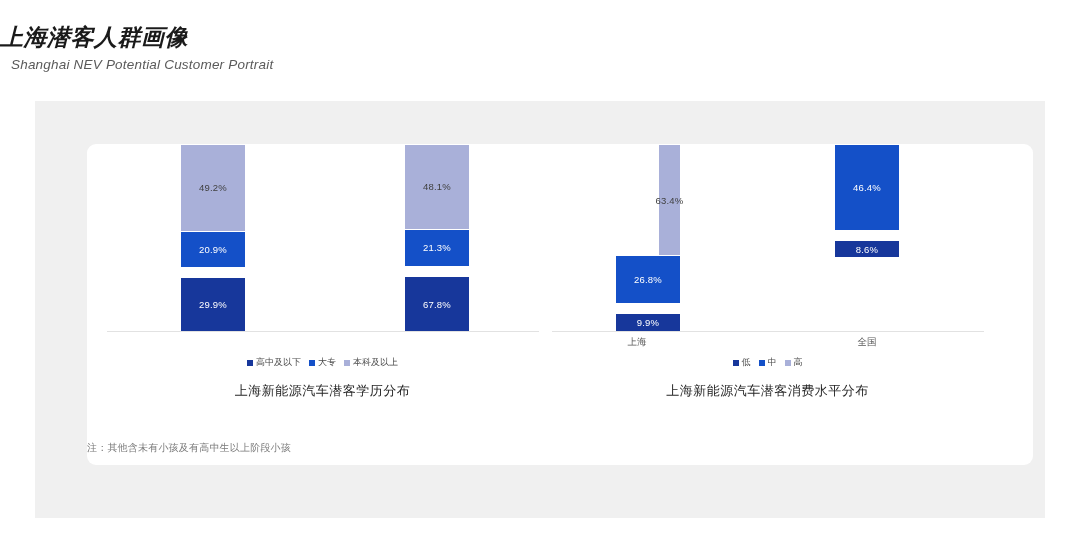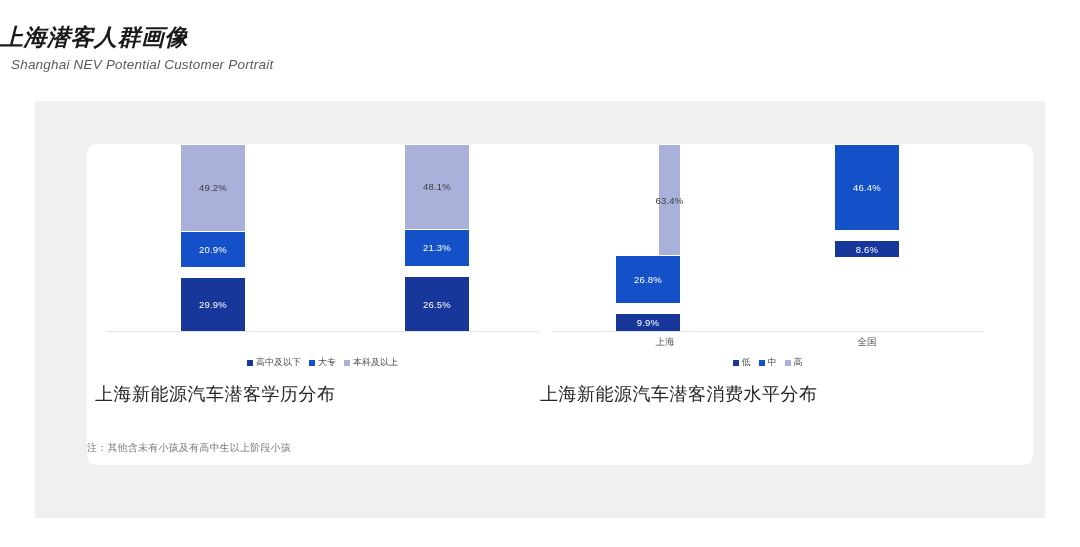--- a/index.html
+++ b/index.html
@@ -153,22 +153,22 @@
     width: 6px;
     height: 6px;
     display: inline-block;
   }
 
   .chart-caption {
     position: absolute;
     top: 238px;
     left: 0;
     width: 455px;
-    text-align: left;
-    font-size: 18px;
+    text-align: center;
+    font-size: 13px;
     color: #262626;
     letter-spacing: 0.5px;
   }
 
   
   .footnote {
     position: absolute;
     left: 0px;
     top: 297px;
     width: 500px;
@@ -194,21 +194,21 @@
           <div class="axis-line"></div>
 
           <div class="bar" style="left: 86px; height: 186px;">
               <div class="seg high" style="height: 91.512px;">49.2%</div>
               <div class="seg mid" style="height: 38.874px;">20.9%</div>
               <div class="seg low" style="height: 55.614px;">29.9%</div>
             </div>
           <div class="bar" style="left: 310px; height: 186px;">
               <div class="seg high" style="height: 89.466px;">48.1%</div>
               <div class="seg mid" style="height: 39.618px;">21.3%</div>
-              <div class="seg low" style="height: 56.916px;">26.5%</div>
+              <div class="seg low" style="height: 56.916px;">67.8%</div>
             </div>
 
           <div class="xlabel" style="left:73px;"></div>
           <div class="xlabel" style="left:290px;"></div>
         </div>
 
         <div class="legend">
             <span class="legend-item">
               <span class="legend-swatch" style="background: rgb(23, 55, 155);"></span>
               <span>高中及以下</span>
@@ -233,21 +233,21 @@
           <div class="bar" style="left: 76px; height: 186px;">
               <div class="seg high" style="height: 117.924px; margin-left: 43px;">63.4%</div>
               <div class="seg mid" style="height: 49.848px;">26.8%</div>
               <div class="seg low" style="height: 18.414px;">9.9%</div>
             </div>
           <div class="bar" style="left: 295px; height: 186px;">
               <div class="seg mid" style="height: 86.304px;">46.4%</div>
               <div class="seg low" style="height: 15.996px;">8.6%</div>
             </div>
 
-          <div class="xlabel" style="left:80px;text-align:center;">上海</div>
+          <div class="xlabel" style="left:52px;text-align:center;">上海</div>
           <div class="xlabel" style="left:282px;">全国</div>
         </div>
 
         <div class="legend">
             <span class="legend-item">
               <span class="legend-swatch" style="background: rgb(23, 55, 155);"></span>
               <span>低</span>
             </span>
             <span class="legend-item">
               <span class="legend-swatch" style="background: rgb(20, 80, 200);"></span>

